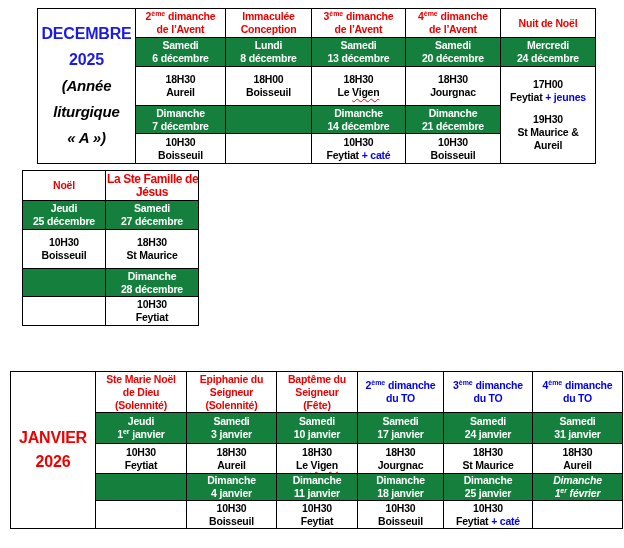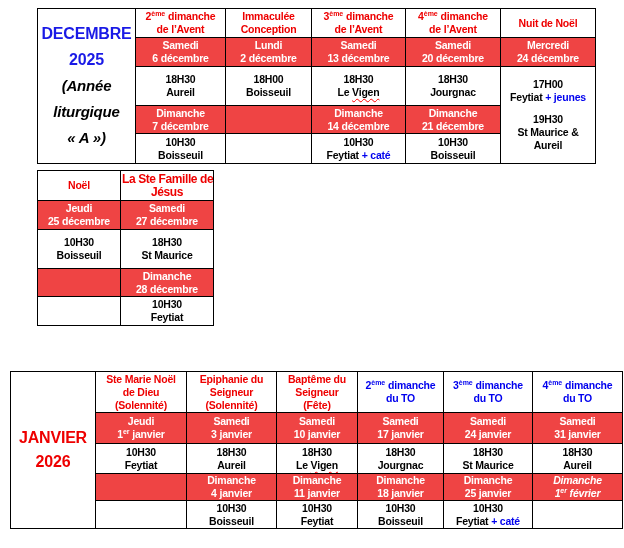--- a/index.html
+++ b/index.html
@@ -1,39 +1,39 @@
 <!DOCTYPE html>
 <html><head>
 <meta charset="utf-8">
 <style>
   html,body{margin:0;padding:0;width:624px;height:548px;background:#ffffff;overflow:hidden;}
   body{position:relative;font-family:"Liberation Sans",sans-serif;}
   table{position:absolute;border-collapse:collapse;table-layout:fixed;}
   td{border:1.5px solid #000;text-align:center;vertical-align:middle;
      font-weight:bold;font-size:10.5px;line-height:13px;letter-spacing:-0.2px;
      color:#000;padding:0 1px;white-space:pre-line;overflow:hidden;}
-  td.gray{background:#ef4444;color:#ffffff;}
+  td.gray{background:#15803d;color:#ffffff;}
   td.hr{color:#ee0000;}
   td.hb{color:#0000ee;}
   td.it{font-style:italic;}
   td.tight{font-size:12px;letter-spacing:-0.4px;}
   sup{font-size:7px;vertical-align:super;line-height:0;letter-spacing:0;}
   .bluex{color:#0000ee;}
   .wavy{text-decoration-line:underline;text-decoration-style:wavy;
         text-decoration-color:#ff0000;text-decoration-thickness:1px;text-underline-offset:2px;}
   td.month-cell{white-space:normal;}
   .mtitle{color:#1a1ae6;font-size:16px;line-height:26px;font-weight:bold;white-space:pre-line;}
   .msub{color:#000000;font-size:15px;line-height:26px;font-weight:bold;font-style:italic;white-space:pre-line;}
   td.jan-month{white-space:normal;}
   .jtitle{color:#ee0000;font-size:16px;line-height:24px;font-weight:bold;white-space:pre-line;}
   td.noel-merged{white-space:normal;padding:3px 1px;}
   .noel-top{white-space:pre-line;margin-bottom:9px;}
   .noel-bottom{white-space:pre-line;}
   #dec-main{left:37px;top:8px;width:558px;}
-  #dec-noel{left:37px;top:170px;width:176px;}
+  #dec-noel{left:22px;top:170px;width:176px;}
   #jan{left:10px;top:371px;width:612px;}
 </style>
 </head>
 <body>
 
 <table id="dec-main">
   <colgroup>
     <col style="width:98px">
       <col style="width:90px">
       <col style="width:86px">
@@ -57,21 +57,21 @@
     <td class="hr"><span>3</span><sup>ème</sup><span> dimanche
 de l’Avent</span></td>
     <td class="hr"><span>4</span><sup>ème</sup><span> dimanche
 de l’Avent</span></td>
     <td class="hr"><span>Nuit de Noël</span></td>
   </tr>
   <tr style="height:29px">
     <td class="gray"><span>Samedi
 6 décembre</span></td>
     <td class="gray"><span>Lundi
-2 décembre</span></td>
+8 décembre</span></td>
     <td class="gray"><span>Samedi
 13 décembre</span></td>
     <td class="gray"><span>Samedi
 20 décembre</span></td>
     <td class="gray"><span>Mercredi
 24 décembre</span></td>
   </tr>
   <tr style="height:39px">
     <td><span>18H30
 Aureil</span></td>

